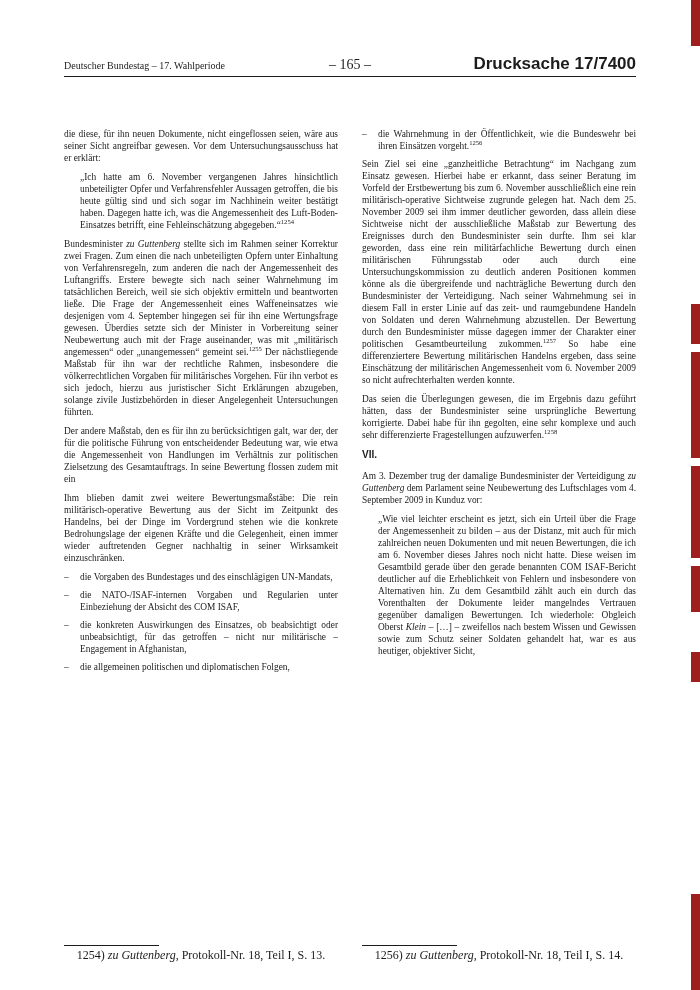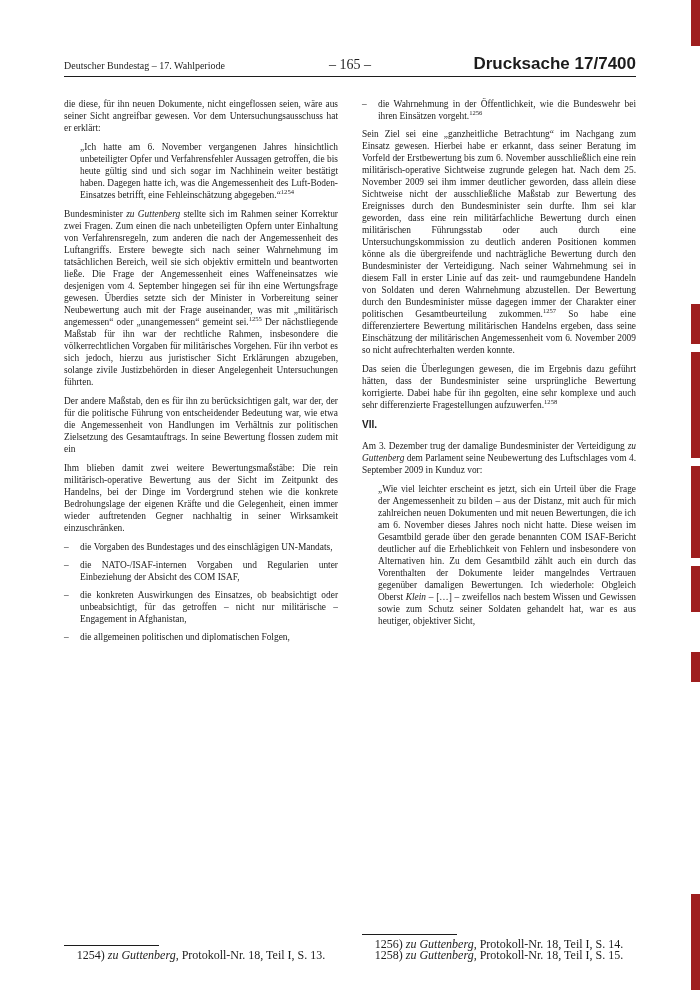--- a/index.html
+++ b/index.html
@@ -5,21 +5,21 @@
   html,body{margin:0;padding:0;}
   body{width:700px;height:990px;background:#e9e9e9;font-family:"Liberation Serif",serif;}
   .page{position:relative;width:700px;height:990px;background:#ffffff;overflow:hidden;color:#1c1c1c;}
   .header{position:absolute;top:54px;left:64px;right:64px;display:grid;grid-template-columns:1fr auto 1fr;align-items:baseline;font-size:10px;}
   .h-left{justify-self:start;}
   .h-center{justify-self:center;font-size:14px;}
   .h-right{justify-self:end;font-family:"Liberation Sans",sans-serif;font-weight:bold;font-size:17px;}
   .rule{position:absolute;top:76px;left:64px;right:64px;border-top:1.2px solid #1c1c1c;}
   .content{position:absolute;top:98px;left:64px;right:64px;bottom:30px;display:flex;gap:24px;font-size:9.4px;line-height:12px;}
   .column{flex:1;display:flex;flex-direction:column;min-width:0;}
-  .blocks{flex:0 1 auto;}
+  .blocks{flex:0 1 auto;margin-top:30px;}
   .blocks p{margin:0 0 7px 0;text-align:justify;hyphens:auto;}
   .blocks p.quote{margin-left:16px;}
   .li{display:flex;margin:0 0 6px 0;}
   .li .dash{width:16px;flex:0 0 16px;}
   .li .litext{flex:1;text-align:justify;hyphens:auto;}
   .heading{display:flex;font-family:"Liberation Sans",sans-serif;font-weight:bold;font-size:10px;line-height:13px;margin:5px 0 9px 0;}
   .heading .hnum{width:30px;flex:0 0 30px;}
   .heading .htext{flex:1;}
   sup{font-size:6.6px;line-height:0;vertical-align:super;}
   .footnotes{margin-top:auto;padding-top:2px;}
@@ -79,21 +79,20 @@
           <p class="p">Das seien die Überlegungen gewesen, die im Ergebnis dazu geführt hätten, dass der Bundesminister seine ursprüngliche Bewertung korrigierte. Dabei habe für ihn gegolten, eine sehr komplexe und auch sehr differenzierte Fragestellungen aufzuwerfen.<sup>1258</sup></p>
           <div class="heading">
             <span class="hnum">VII.</span>
           </div>
           <p class="p">Am 3. Dezember trug der damalige Bundesminister der Verteidigung <i>zu Guttenberg</i> dem Parlament seine Neubewertung des Luftschlages vom 4. September 2009 in Kunduz vor:</p>
           <p class="quote">„Wie viel leichter erscheint es jetzt, sich ein Urteil über die Frage der Angemessenheit zu bilden – aus der Distanz, mit auch für mich zahlreichen neuen Dokumenten und mit neuen Bewertungen, die ich am 6. November dieses Jahres noch nicht hatte. Diese weisen im Gesamtbild gerade über den gerade benannten COM ISAF-Bericht deutlicher auf die Erheblichkeit von Fehlern und insbesondere von Alternativen hin. Zu dem Gesamtbild zählt auch ein durch das Vorenthalten der Dokumente leider mangelndes Vertrauen gegenüber damaligen Bewertungen. Ich wiederhole: Obgleich Oberst <i>Klein</i> – […] – zweifellos nach bestem Wissen und Gewissen sowie zum Schutz seiner Soldaten gehandelt hat, war es aus heutiger, objektiver Sicht,</p>
         </div>
       <div class="footnotes">
         <div class="fnrule"></div>
       <div class="footnote">1256) <i>zu Guttenberg</i>, Protokoll-Nr. 18, Teil I, S. 14.</div>
-          <div class="footnote">1258) <i>zu Guttenberg</i>, Protokoll-Nr. 18, Teil I, S. 15.</div>
         </div>
     </div>
   </div>
 <div class="scanmark" style="top: 0px; height: 46px; background: rgb(159, 31, 31);"></div>
     <div class="scanmark" style="top: 304px; height: 40px; background: rgb(159, 31, 31);"></div>
     <div class="scanmark" style="top: 352px; height: 106px; background: rgb(159, 31, 31);"></div>
     <div class="scanmark" style="top: 466px; height: 92px; background: rgb(159, 31, 31);"></div>
     <div class="scanmark" style="top: 566px; height: 46px; background: rgb(159, 31, 31);"></div>
     <div class="scanmark" style="top: 652px; height: 30px; background: rgb(159, 31, 31);"></div>
     <div class="scanmark" style="top: 894px; height: 96px; background: rgb(159, 31, 31);"></div>

